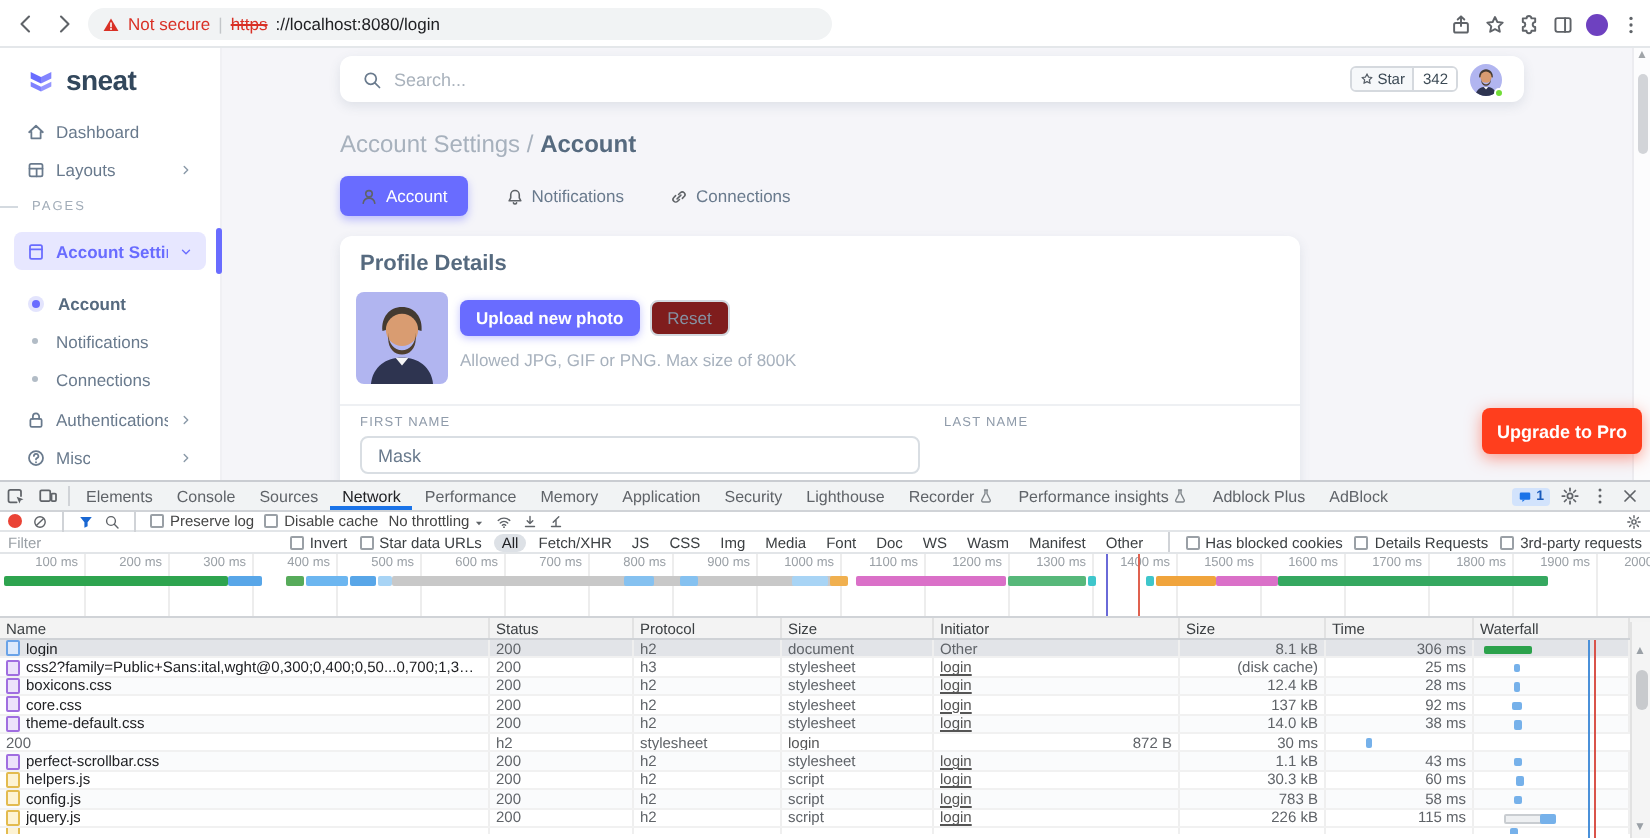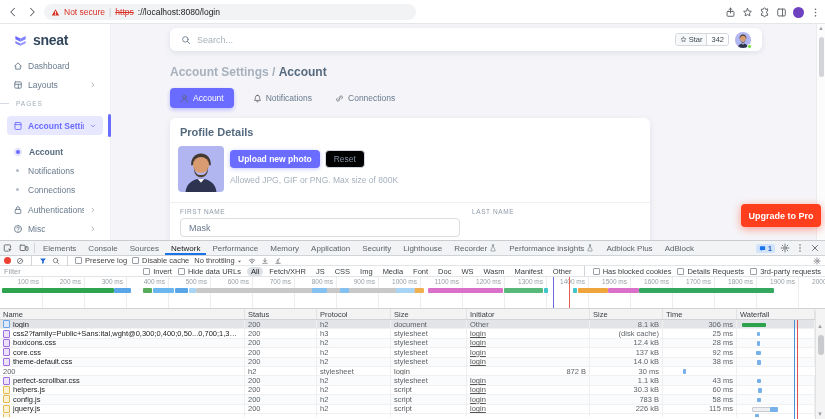--- a/index.html
+++ b/index.html
@@ -43,32 +43,32 @@
 .search-ic{width:10px;height:10px;color:#697a8d}
 .search-ph{color:#a9b2bc;font-size:9px}
 .starw{margin-left:auto;display:flex;height:13px;border:1px solid #d5d9de;border-radius:3px;font-size:7.5px;color:#3b4954;overflow:hidden;align-items:stretch}
 .star-l{display:flex;align-items:center;gap:2px;background:#f6f8fa;padding:0 4px;border-right:1px solid #d5d9de}
 .star-l .ic{width:7px;height:7px;color:#586069}
 .star-r{display:flex;align-items:center;padding:0 4px;background:#fff}
 .navatar{position:relative;width:16px;height:16px;border-radius:50%;overflow:visible;flex:none}
 .navatar .ph{width:16px;height:16px;border-radius:50%;overflow:hidden}
 .statusdot{position:absolute;right:-1px;bottom:-1px;width:5px;height:5px;border-radius:50%;background:#71dd37;border:1px solid #fff}
 .breadcrumb{position:absolute;left:170px;top:41px;font-size:12px}
-.bc-light{color:#a7b1bd;font-weight:700}
+.bc-light{color:#a7b1bd;font-weight:400}
 .bc-dark{color:#566a7f;font-weight:bold}
 .tabs{position:absolute;left:170px;top:64px;display:flex;gap:15px;align-items:center;height:20px}
 .atab{display:flex;align-items:center;gap:4px;color:#697a8d;font-size:8.5px;padding:0 4px;height:20px;border-radius:4px;cursor:pointer}
 .atab .tic{width:9px;height:9px}
 .atab.active{background:#696cff;color:#fff;padding:0 10px;box-shadow:0 2px 4px rgba(105,108,255,.4)}
 .card{position:absolute;left:170px;top:94px;width:480px;height:130px;background:#fff;border-radius:6px;box-shadow:0 2px 6px rgba(67,89,113,.12)}
 .cardtitle{position:absolute;left:10px;top:8px;font-size:11px;font-weight:bold;color:#566a7f}
 .pphoto{position:absolute;left:8px;top:28px;width:46px;height:46px;border-radius:4px;overflow:hidden}
 .btnrow{position:absolute;left:60px;top:32px;display:flex;gap:5px;align-items:center}
 .btn-primary{background:#696cff;color:#fff;border:none;border-radius:4px;height:18px;padding:0 8px;font-size:8.5px;font-weight:bold;box-shadow:0 1px 4px rgba(105,108,255,.4);cursor:pointer;font-family:inherit}
-.btn-outline{background:#000000;color:#8592a3;border:1px solid #d2d8de;border-radius:4px;height:18px;padding:0 8px;font-size:8.5px;cursor:pointer;font-family:inherit}
+.btn-outline{background:#7f1d1d;color:#8592a3;border:1px solid #d2d8de;border-radius:4px;height:18px;padding:0 8px;font-size:8.5px;cursor:pointer;font-family:inherit}
 .helper{position:absolute;left:60px;top:57px;color:#a7b1bd;font-size:8.5px}
 .carddiv{position:absolute;left:0;top:84px;width:100%;border-top:1px solid #eef0f3}
 .fields{position:absolute;left:10px;top:90px;width:572px;display:flex;gap:12px}
 .field{flex:1}
 .flabel{font-size:6.5px;letter-spacing:.6px;color:#8f9baa;margin-bottom:3px}
 .finput{width:100%;height:19px;border:1px solid #d9dee3;border-radius:4px;padding:0 8px;font-size:9px;color:#697a8d;background:#fff;font-family:inherit;outline:none}
 .upgrade{position:absolute;left:741px;top:204px;width:80px;height:23px;background:#ff3e1d;color:#fff;border:none;border-radius:4px;font-size:9px;font-weight:bold;box-shadow:0 2px 8px rgba(255,62,29,.5);z-index:45;cursor:pointer;font-family:inherit}
 
 .dt{position:absolute;left:0;top:240px;width:825px;height:179px;background:#fff;border-top:1px solid #c9ccd1;font-size:8px;color:#3c4043;z-index:50}
 .dt-tabbar{position:relative;height:15px;background:#f1f3f4;border-bottom:1px solid #d0d3d7;display:flex;align-items:center;overflow:hidden}
@@ -550,21 +550,21 @@
     </div>
 
     <div class="dt-filter">
       <span class="filter-ph">Filter</span>
       <span class="cbwrap">
           <span class="cb"></span>
           <span>Invert</span>
         </span>
       <span class="cbwrap">
           <span class="cb"></span>
-          <span>Hide data URLs</span>
+          <span>Star data URLs</span>
         </span>
       <span class="pills" id="type-pills">
           <div class="pill on">All</div>
           <div class="pill">Fetch/XHR</div>
           <div class="pill">JS</div>
           <div class="pill">CSS</div>
           <div class="pill">Img</div>
           <div class="pill">Media</div>
           <div class="pill">Font</div>
           <div class="pill">Doc</div>

